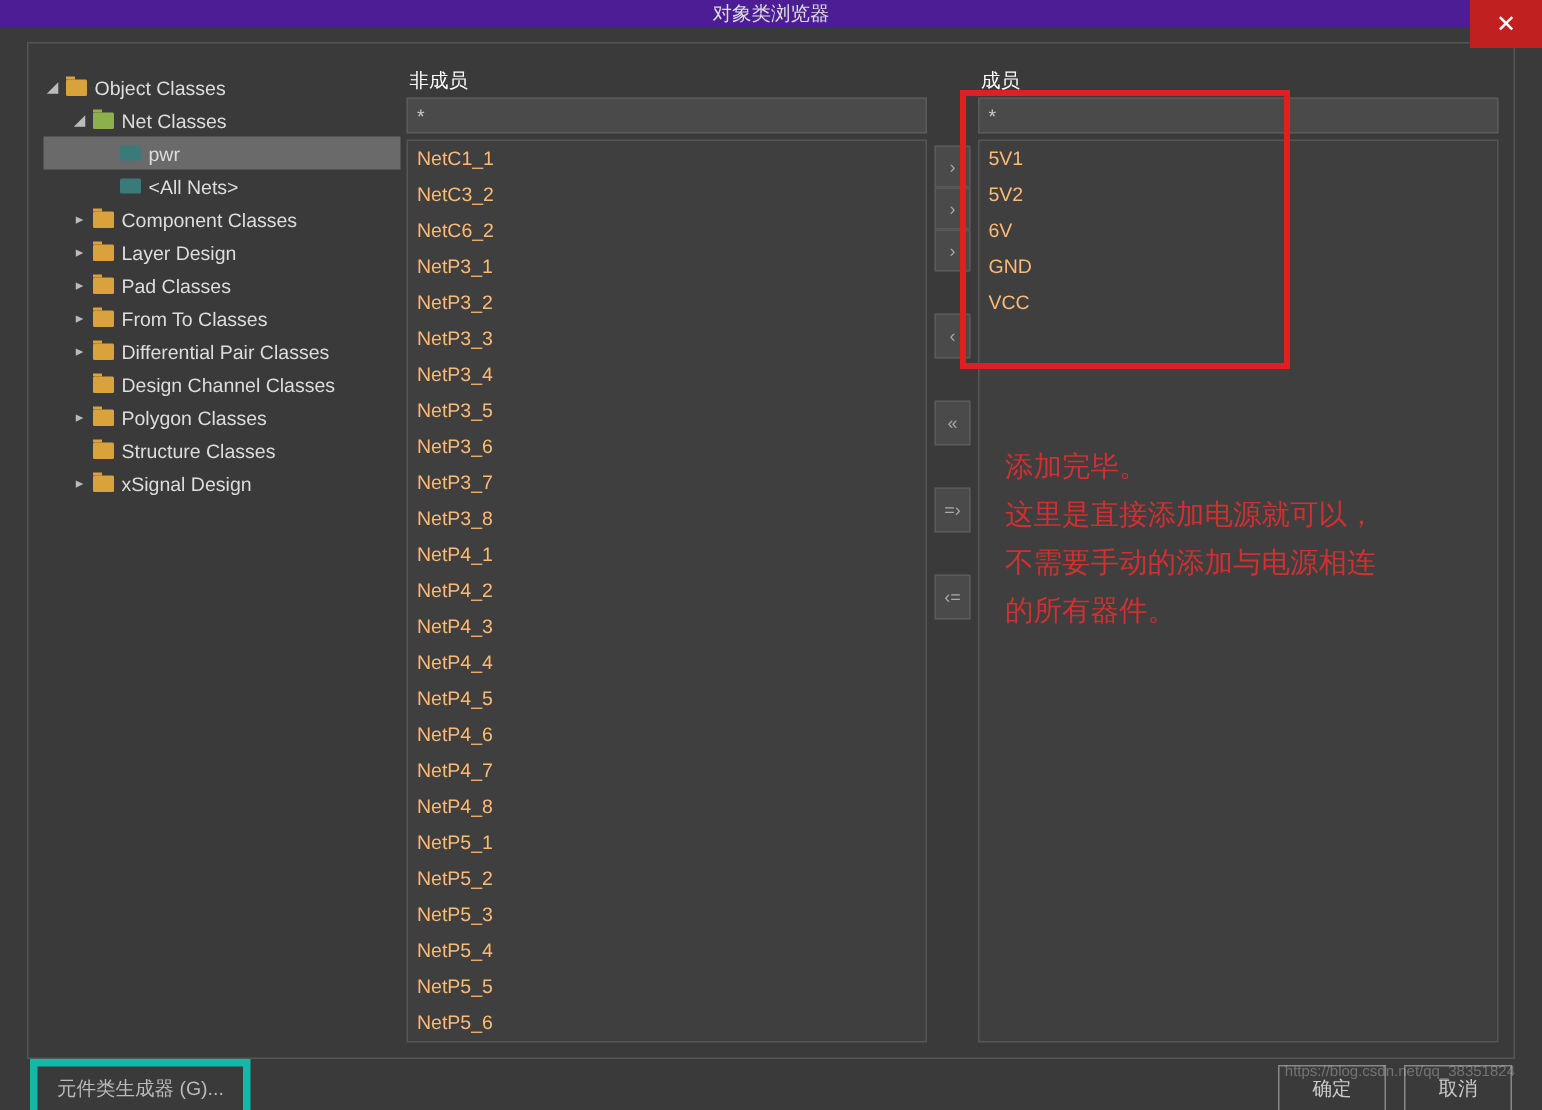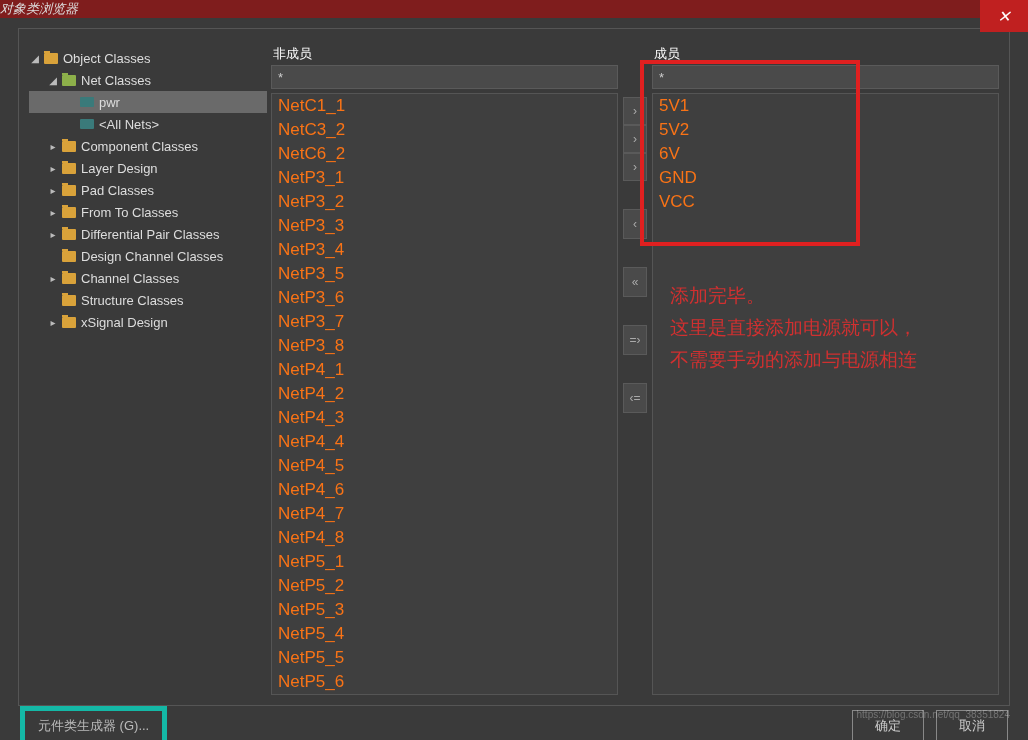--- a/index.html
+++ b/index.html
@@ -12,24 +12,23 @@
   overflow: hidden;
   position: relative;
 }
 .window {
   width: 1028px; height: 740px;
   background: #3a3a3a;
   display: flex; flex-direction: column;
 }
 .titlebar {
   height: 38px;
-  display: flex; align-items: center; justify-content: flex-start;
+  display: flex; align-items: center; justify-content: center;
   position: relative;
-  background: #7f1d1d;
-  font-style: italic;
+  background: #4c1d95;
 }
 .titlebar .title { color: #ddd; font-size: 13px; }
 .close-btn {
   position: absolute; right: 0; top: 0;
   width: 48px; height: 32px;
   background: #c02020;
   display: flex; align-items: center; justify-content: center;
   color: #fff; font-size: 16px; cursor: pointer;
 }
 .content-frame {
@@ -110,23 +109,23 @@
 .listbox {
   flex: 1;
   background: #3f3f3f;
   border: 1px solid #555;
   overflow-y: auto;
   overflow-x: hidden;
   position: relative;
 }
 .listbox .item {
   padding: 2px 6px;
-  color: #f97316;
+  color: #fdba74;
   cursor: pointer;
-  font-size: 17px;
+  font-size: 13px;
   line-height: 20px;
 }
 .listbox::-webkit-scrollbar { width: 14px; background: #3a3a3a; }
 .listbox::-webkit-scrollbar-thumb { background: #606060; }
 .listbox::-webkit-scrollbar-button { background: #505050; height: 14px; }
 
 
 .transfer-col {
   width: 26px;
   display: flex; flex-direction: column;
@@ -289,21 +288,21 @@
             <span class="folder-icon"></span>
           </span>
         <span>Design Channel Classes</span>
       </div>
       <div class="tree-row">
         <span class="ind" style="width:18px"></span>
         <span class="tree-arrow">▸</span>
         <span class="tree-icon">
             <span class="folder-icon"></span>
           </span>
-        <span>Channel Classes</span>
+        <span>Polygon Classes</span>
       </div>
       <div class="tree-row">
         <span class="ind" style="width:18px"></span>
         <span class="tree-arrow blank">·</span>
         <span class="tree-icon">
             <span class="folder-icon"></span>
           </span>
         <span>Structure Classes</span>
       </div>
       <div class="tree-row">
@@ -392,19 +391,20 @@
     <button class="gen-btn">元件类生成器 (G)...</button>
     <div class="footer-spacer"></div>
     <button class="action-btn">确定</button>
     <button class="action-btn">取消</button>
   </div>
 
 </div>
 
 <div class="red-box" style="left:640px; top:60px; width:220px; height:186px;"></div>
 
-<div class="annotation" style="left:670px; top:280px;">
+<div class="annotation" style="left:670px; top:296px;">
   <div>添加完毕。</div>
   <div>这里是直接添加电源就可以，</div>
   <div>不需要手动的添加与电源相连</div>
+  <div>的所有器件。</div>
 </div>
 
 <div class="watermark">https://blog.csdn.net/qq_38351824</div>
 
 </body></html>

